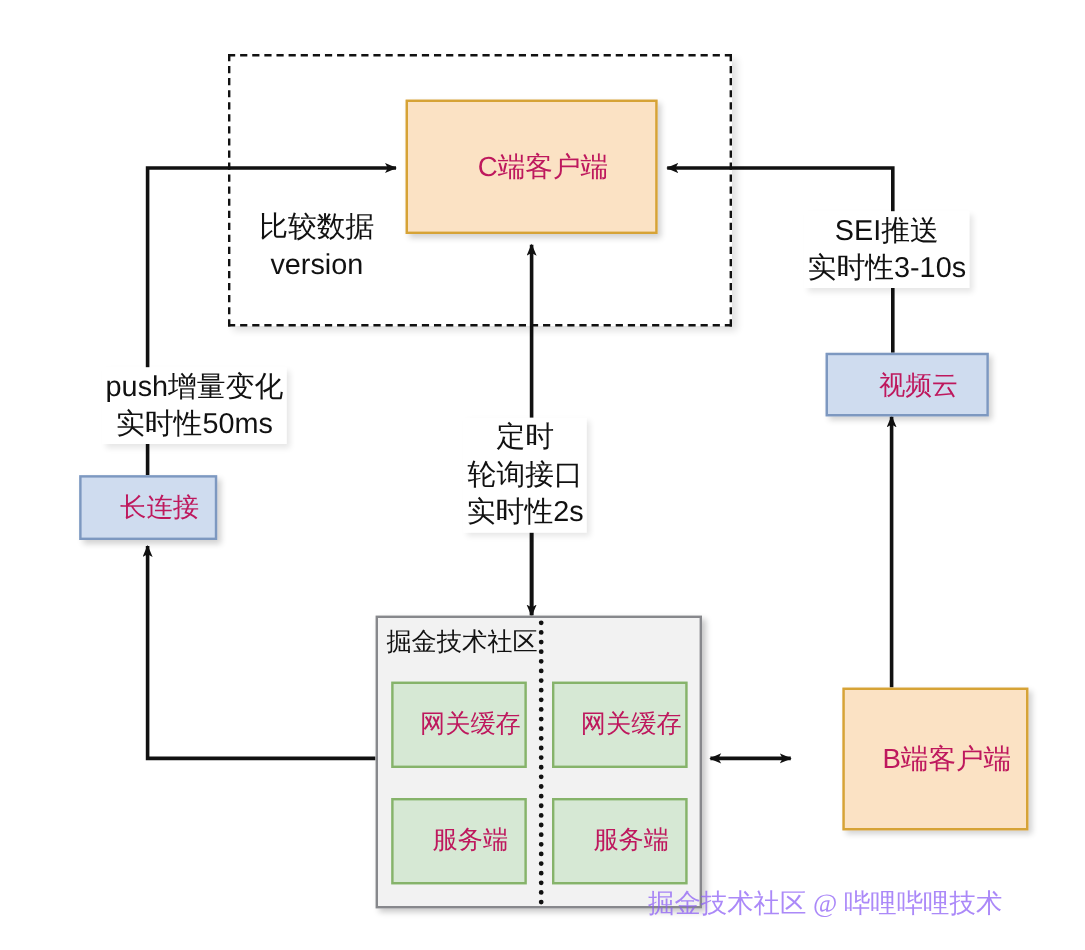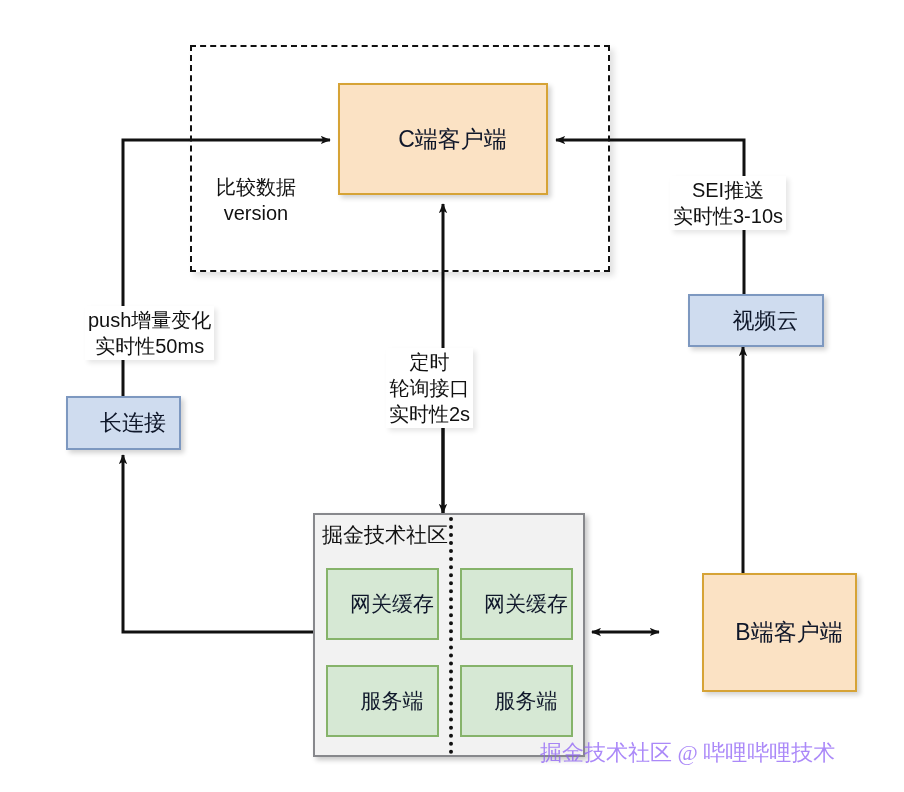--- a/index.html
+++ b/index.html
@@ -27,21 +27,21 @@
   }
 
   .node {
     position: absolute;
     box-sizing: border-box;
     display: flex;
     align-items: center;
     justify-content: center;
     text-align: center;
     line-height: 1.25;
-    color: #0f172a;
+    color: #be185d;
     z-index: 5;
     padding-left: 19px;
   }
 
   .node-orange {
     background: #fbe2c4;
     border: 2px solid #d6a336;
     box-shadow: 3px 3px 5px rgba(0,0,0,0.18);
     font-size: 23px;
   }
@@ -83,21 +83,21 @@
   .divider-dotted {
     position: absolute;
     border-left: 4px dotted #111111;
     z-index: 6;
   }
 
   .edge-label {
     position: absolute;
     background: #ffffff;
     color: #111111;
-    font-size: 20px;
+    font-size: 24px;
     line-height: 1.3;
     text-align: center;
     white-space: nowrap;
     box-shadow: 3px 3px 5px rgba(0,0,0,0.10);
     padding: 1px 3px;
     z-index: 8;
   }
 
   .watermark {
     position: absolute;

